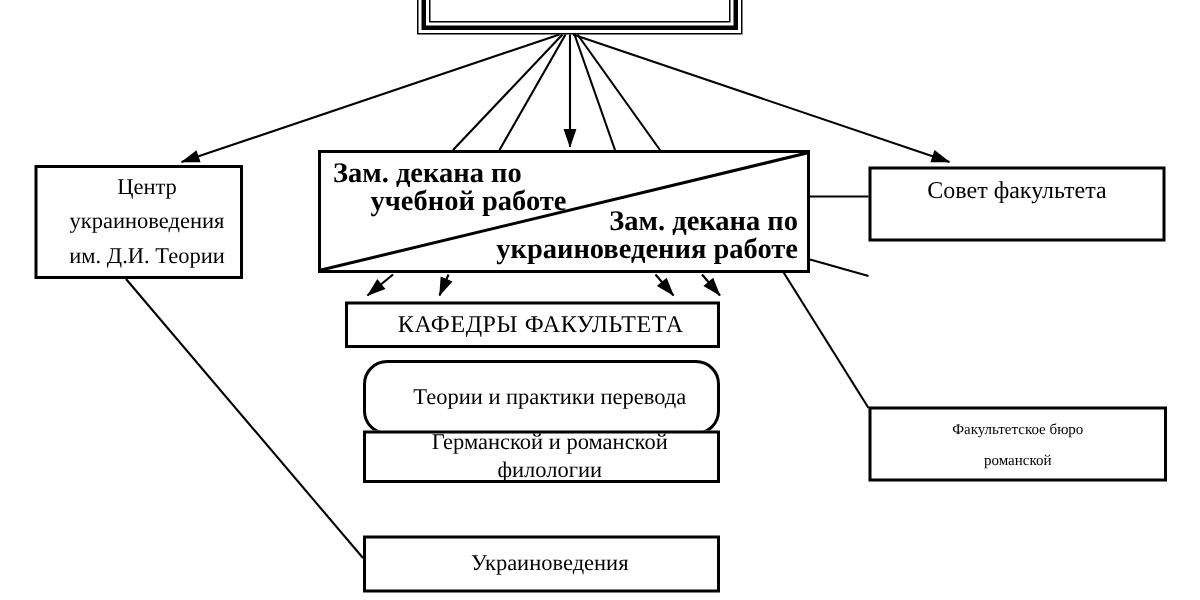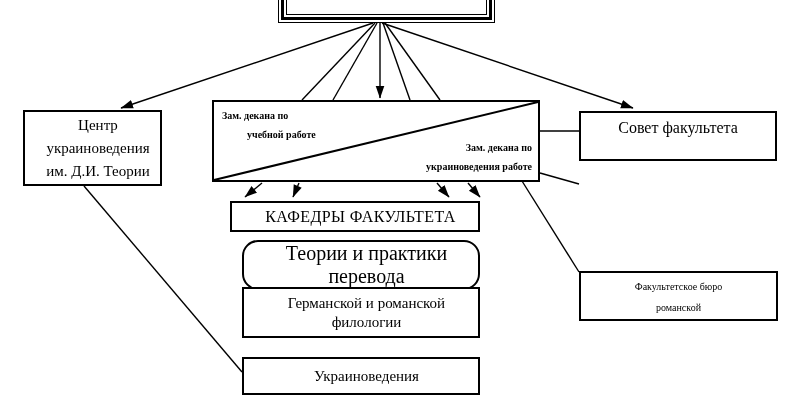--- a/index.html
+++ b/index.html
@@ -63,46 +63,46 @@
     box-sizing: border-box;
   }
 
   .centre-box {
     left: 23px; top: 110px; width: 139px; height: 76px;
     font-size: 15px; line-height: 23px;
   }
 
   .deputy-box {
     left: 212px; top: 100px; width: 328px; height: 82px;
-    font-size: 10px; font-weight: bold; line-height: 19px;
+    font-size: 19px; font-weight: bold; line-height: 19px;
   }
   .deputy-study {
     position: absolute;
     left: 8px; top: 4px;
     white-space: nowrap;
   }
   .deputy-study .l2 { margin-left: 25px; }
   .deputy-upbringing {
     position: absolute;
     right: 6px; bottom: 4px;
     text-align: right;
     white-space: nowrap;
   }
 
   .kafedry-box {
     left: 230px; top: 201px; width: 250px; height: 31px;
     font-size: 16px; letter-spacing: 0.4px;
   }
   .teorii-box {
     left: 242px; top: 240px; width: 238px; height: 50px;
-    font-size: 20px;
+    font-size: 15px;
     border-radius: 16px;
   }
   .german-box {
-    left: 242px; top: 287px; width: 238px; height: 51px;
+    left: 242px; top: 287px; width: 238px; height: 35px;
     font-size: 15px; line-height: 19px;
   }
   .ukr-box {
     left: 242px; top: 357px; width: 238px; height: 38px;
     font-size: 15px;
   }
 
   .sovet-box {
     left: 579px; top: 111px; width: 198px; height: 50px;
     font-size: 16px; text-align: center; padding-top: 6px;

